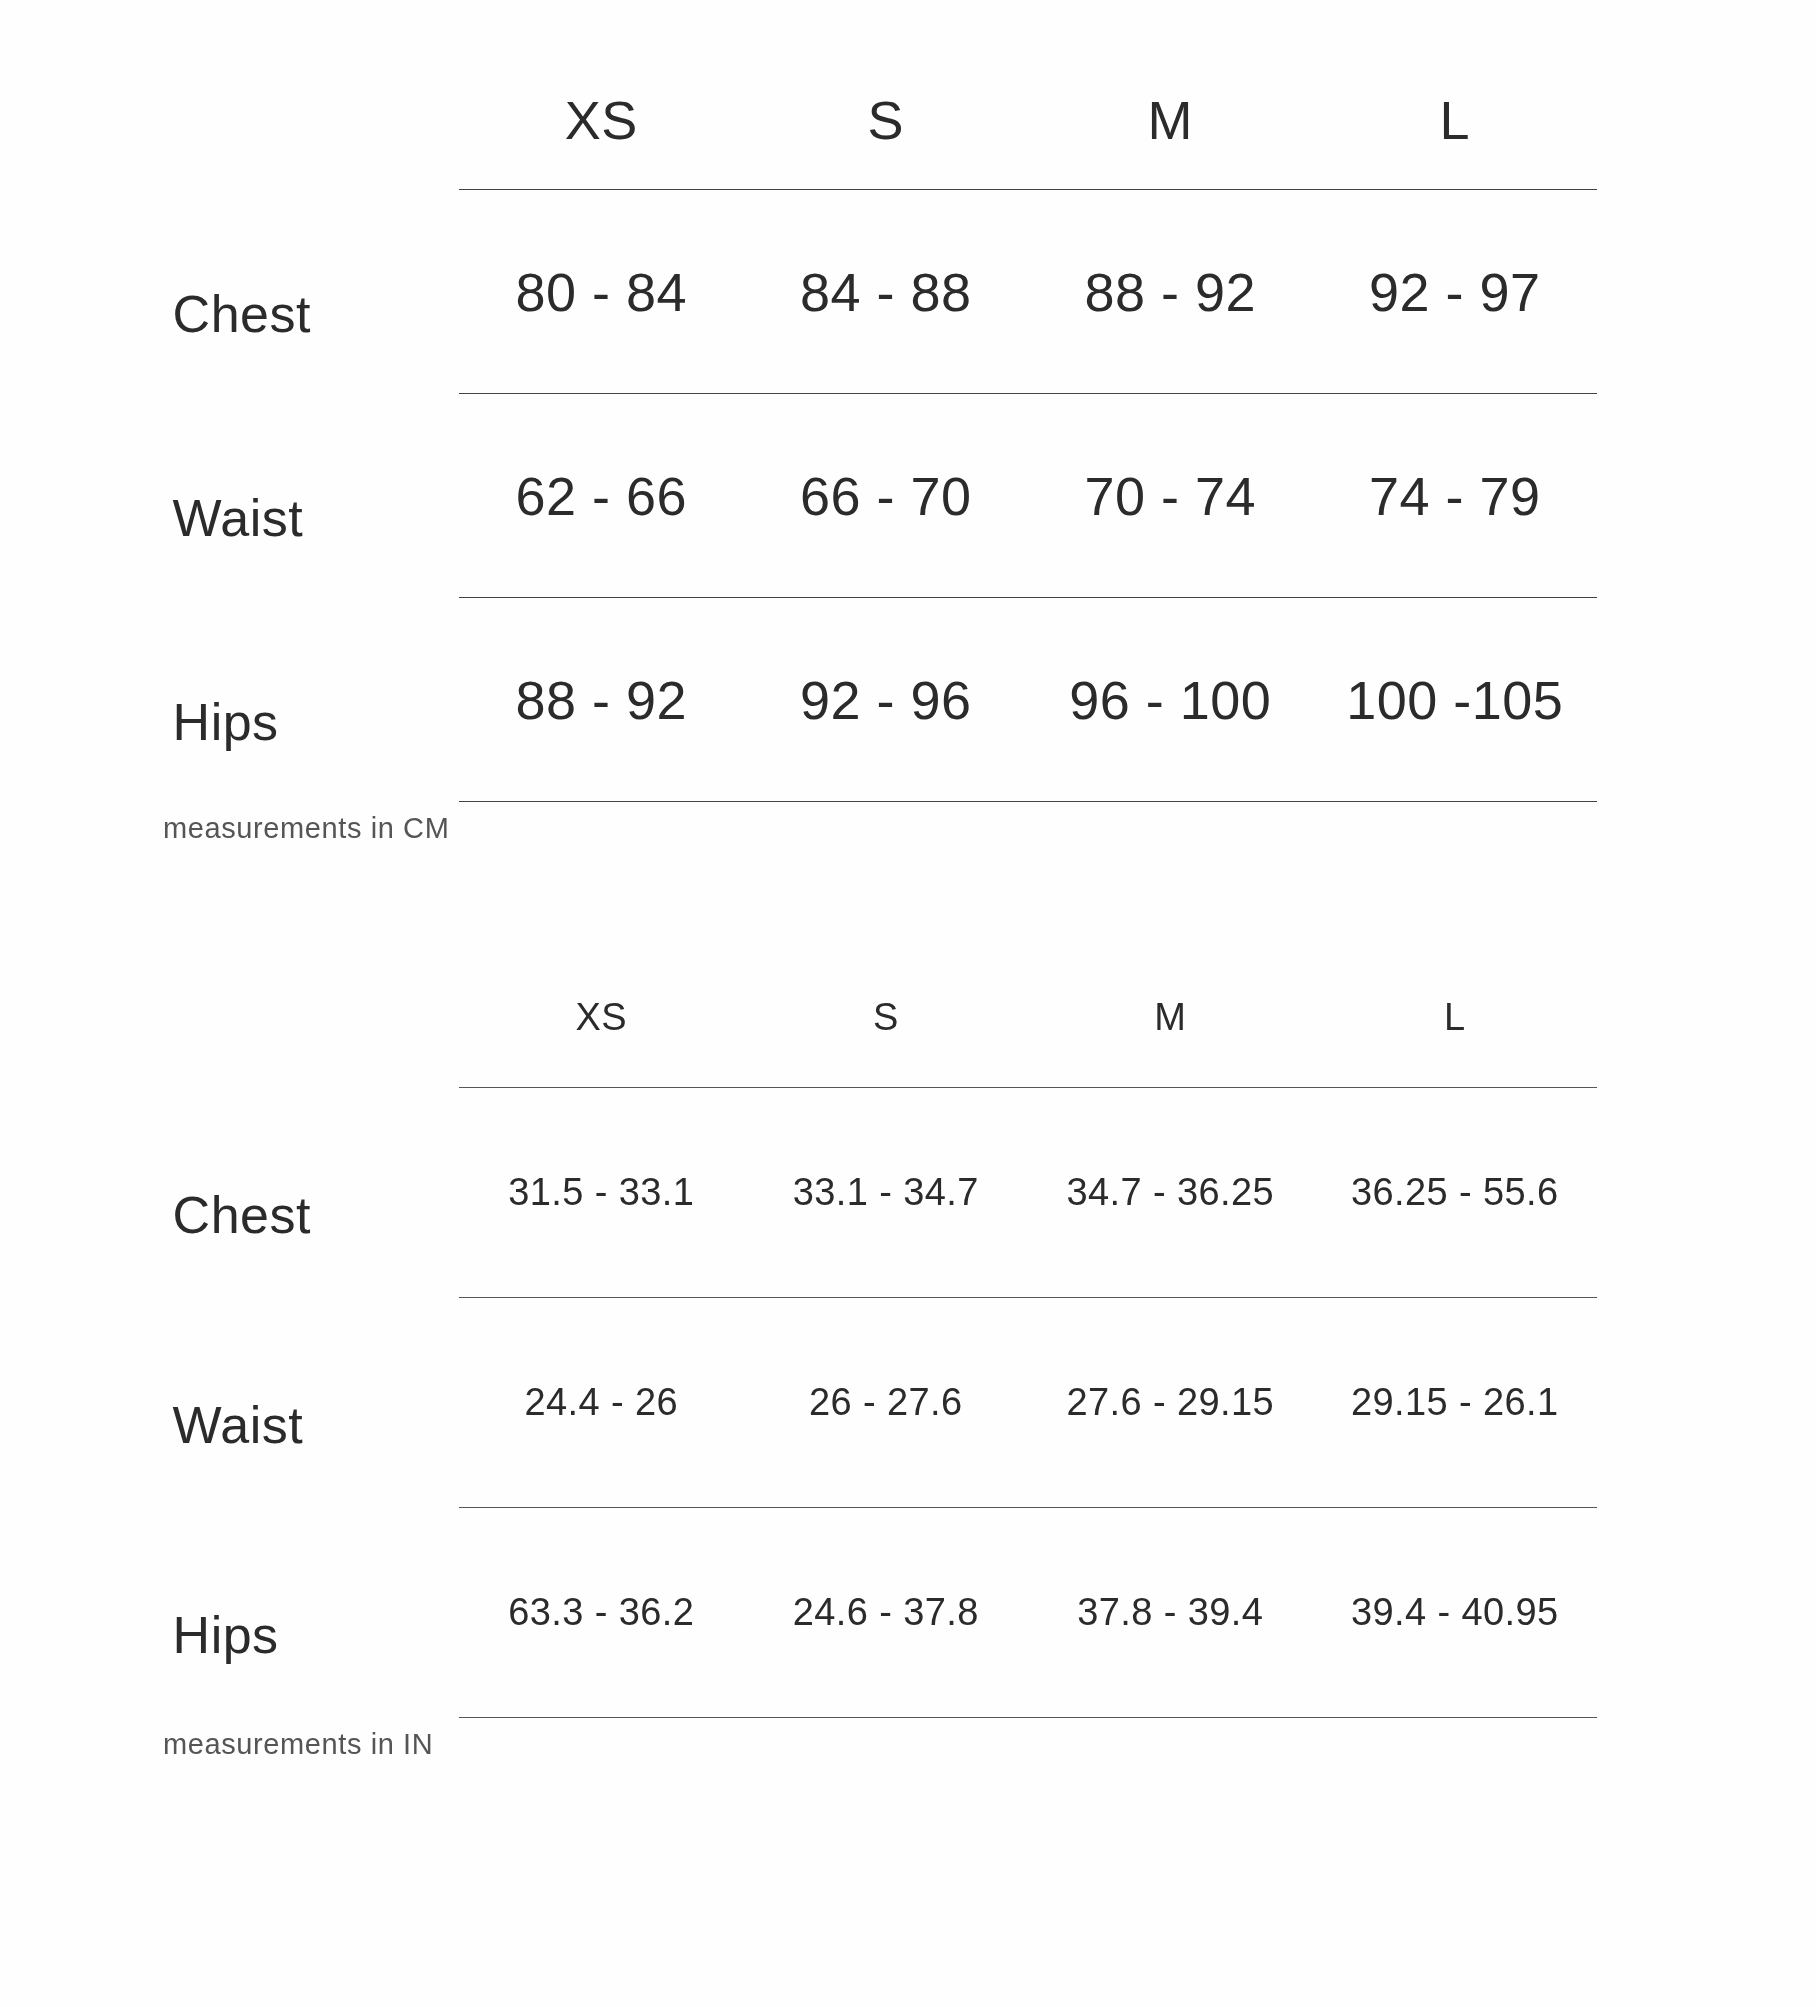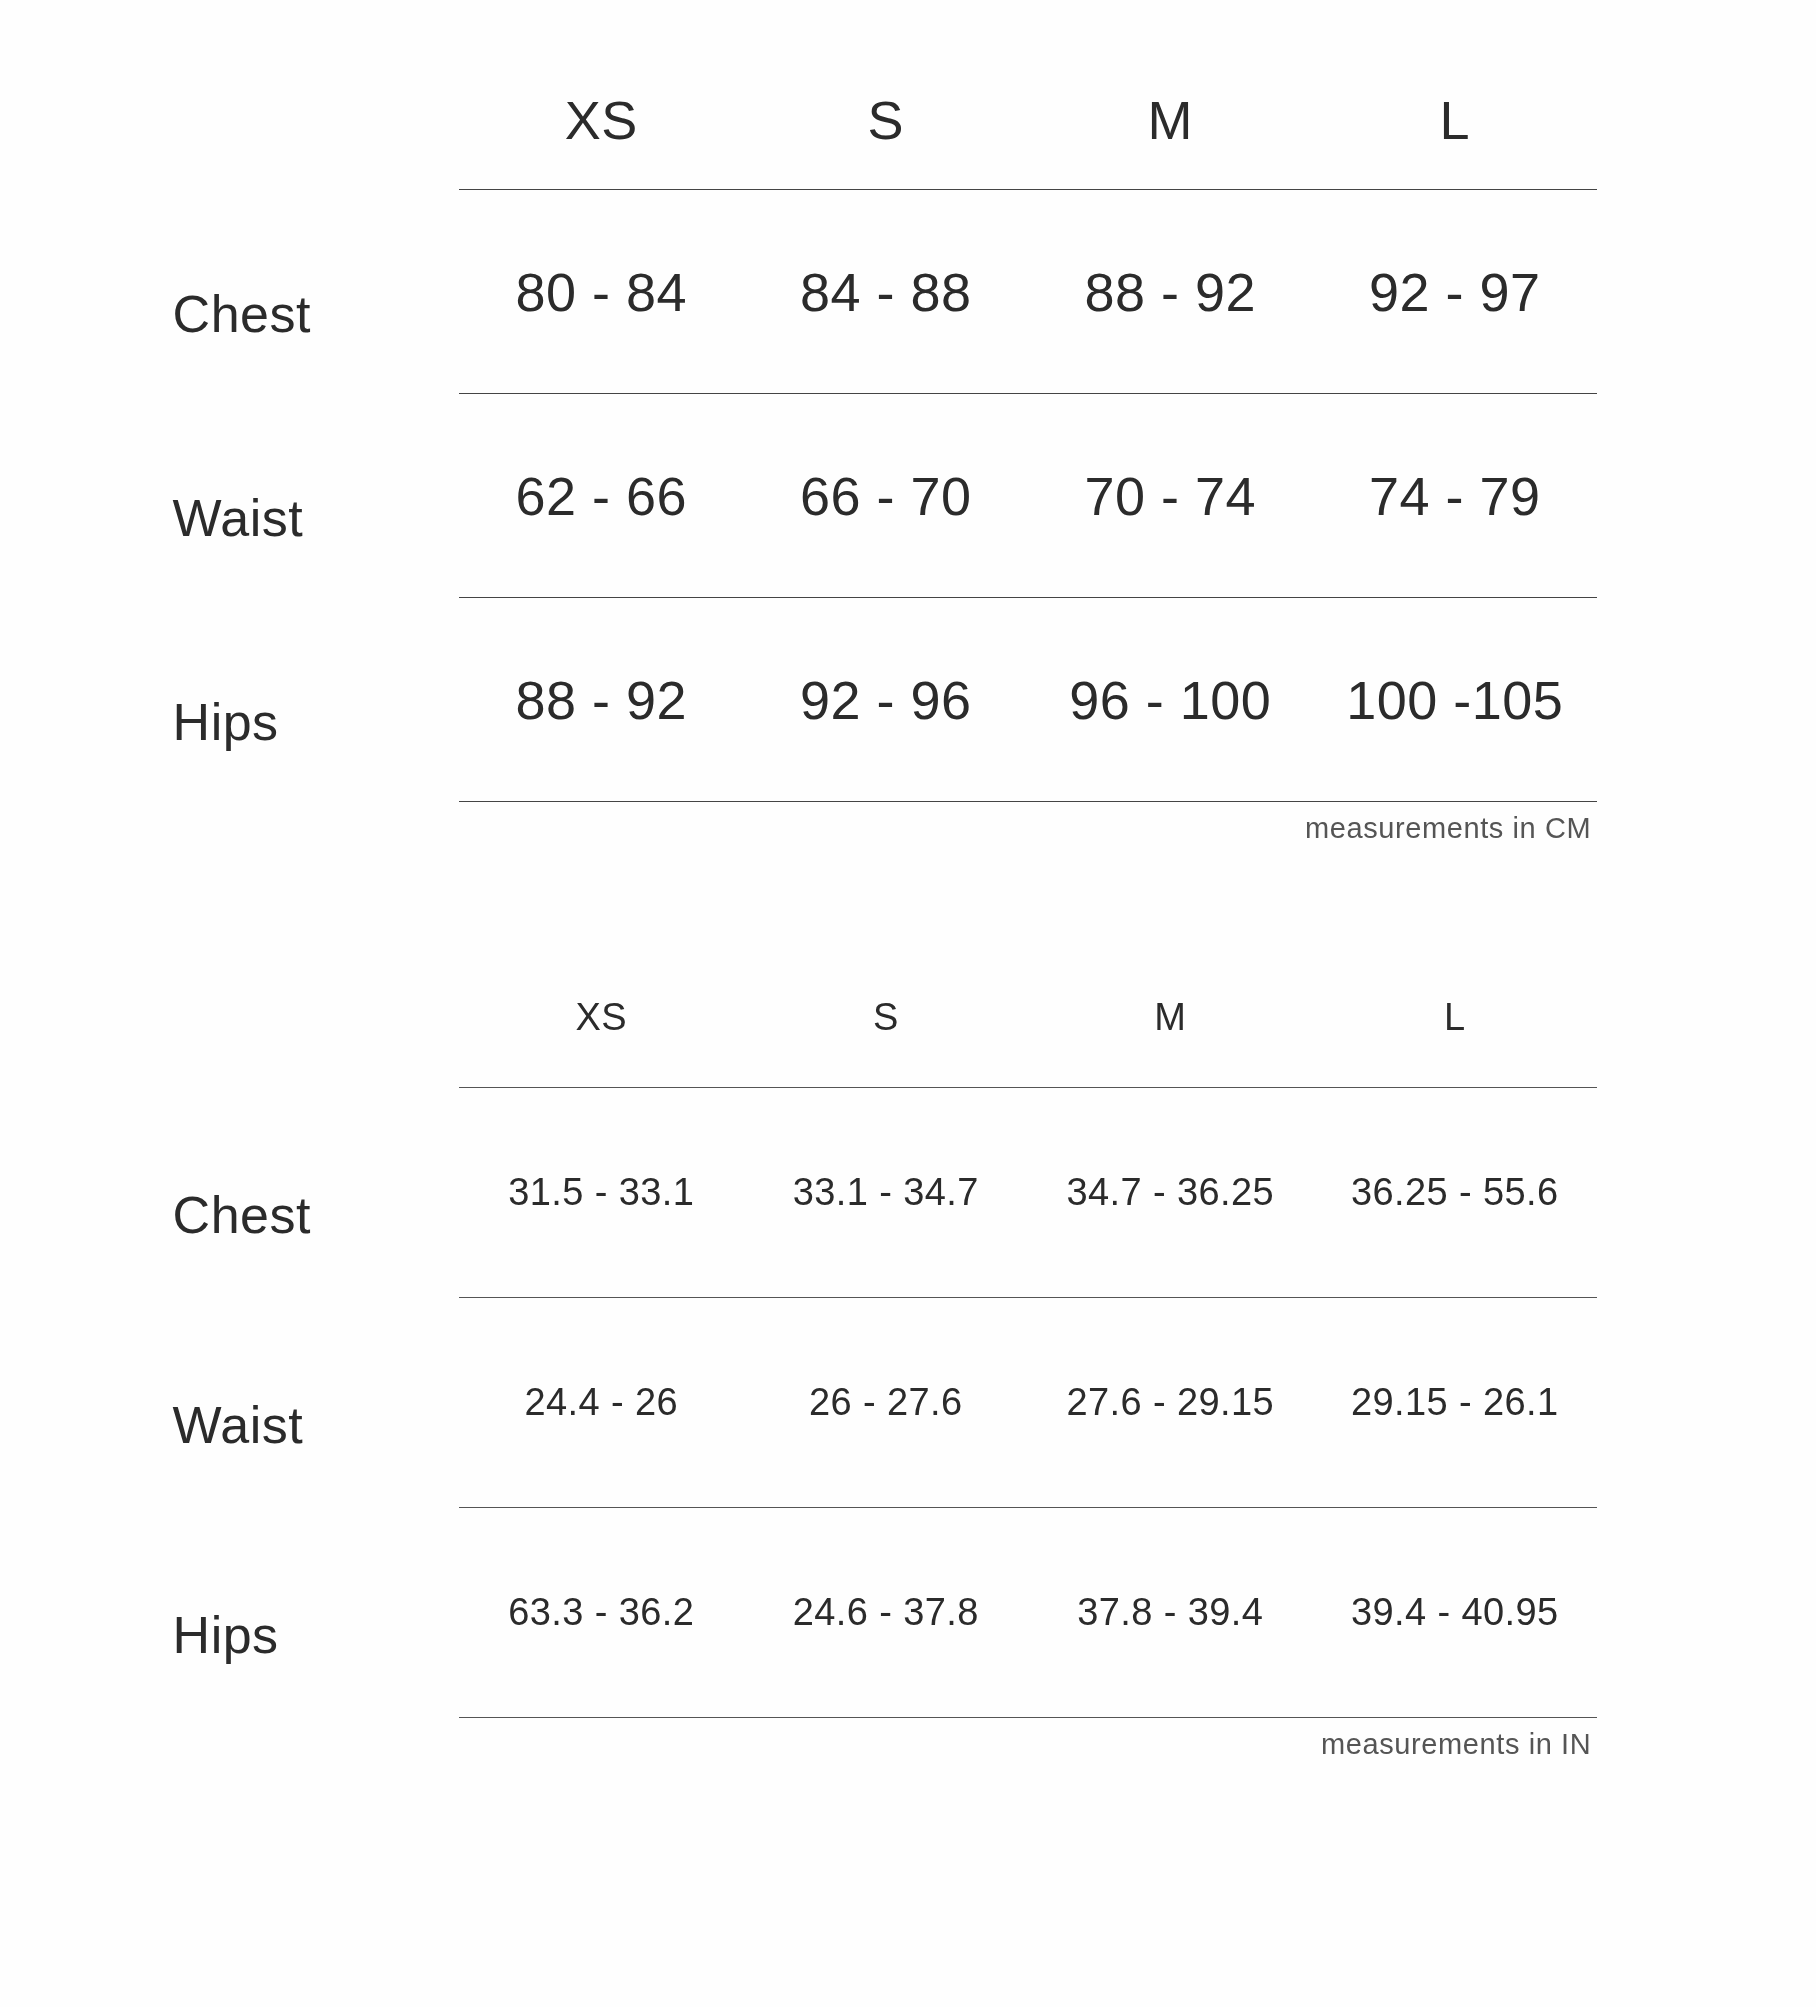--- a/index.html
+++ b/index.html
@@ -94,21 +94,21 @@
 
   
   .chart-in .data-row { height: 151px; }
   .chart-in .rowlabel { font-size: 52px; }
   .chart-in .cell { font-size: 38px; letter-spacing: 0.4px; }
 
   .chart-in .gap-top { height: 29px; }
   .chart-in .gap-bot { height: 29px; }
 
   .units {
-    text-align: right;
+    text-align: left;
     padding-right: 5.7px;
     font-size: 29px;
     font-weight: 300;
     color: #555555;
     letter-spacing: 0.6px;
     margin-top: 9.6px;
   }
 
   .spacer-sm { height: 17px; }
 </style>

